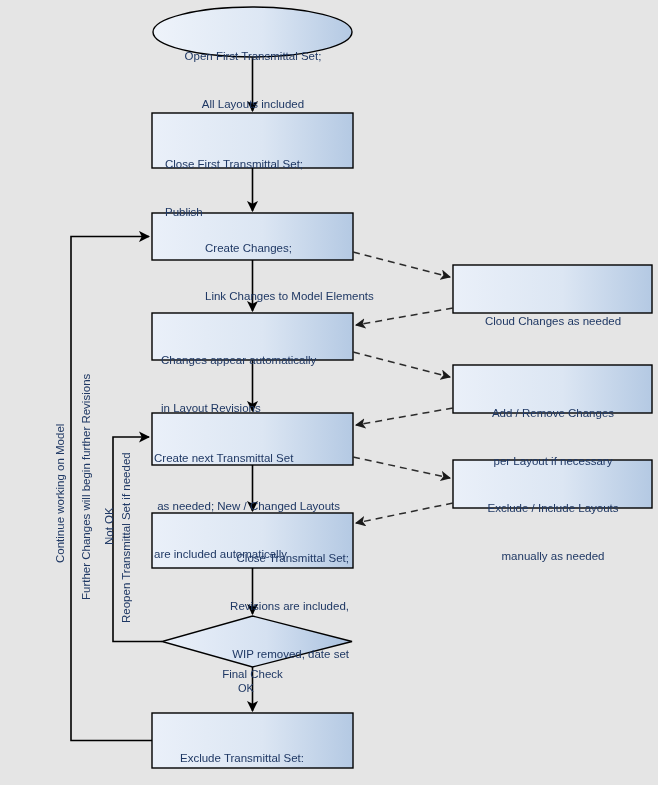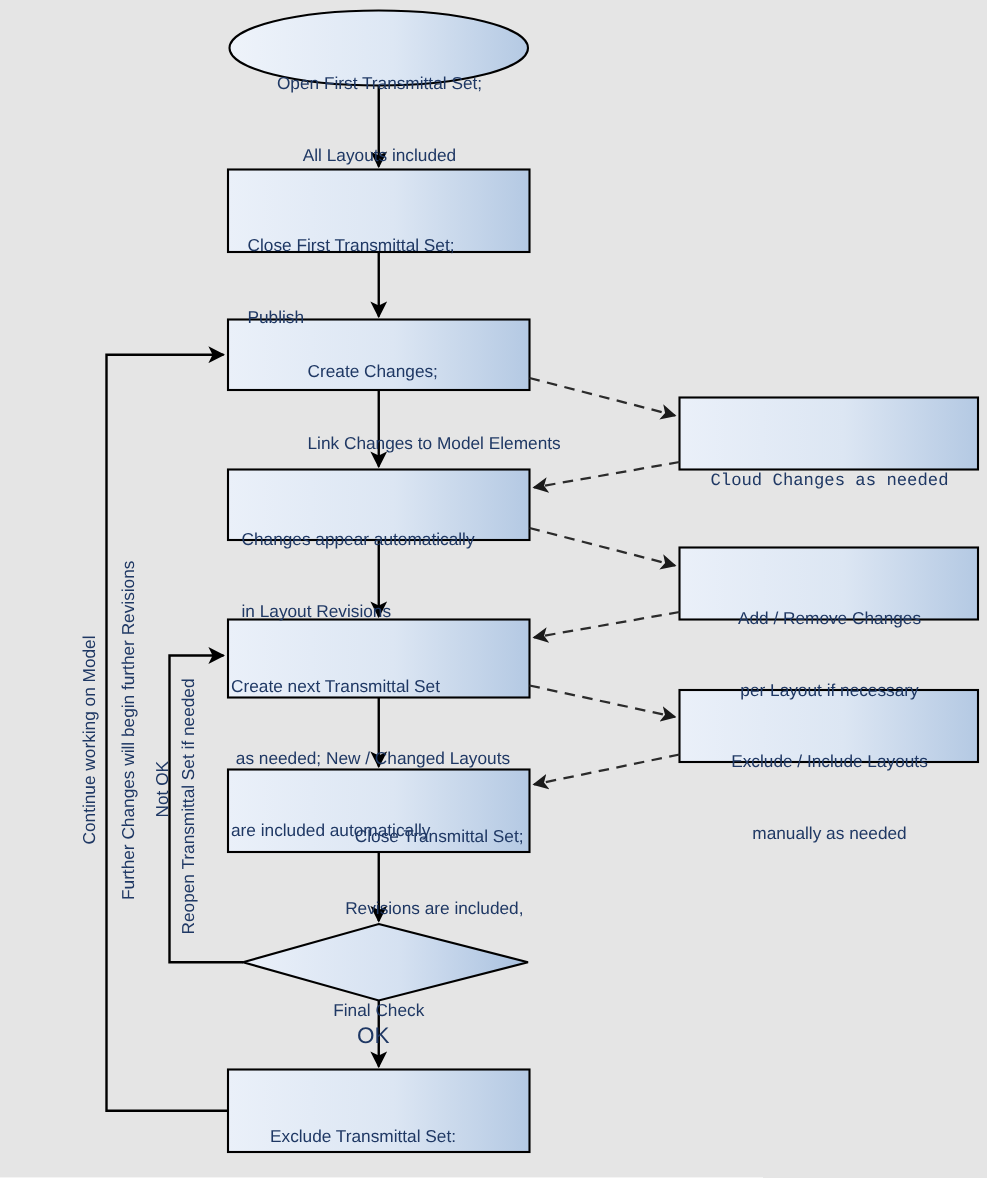--- a/index.html
+++ b/index.html
@@ -34,21 +34,21 @@
     pointer-events: none;
   }
   .node-label.center {
     text-align: center;
   }
   .node-label.left {
     text-align: left;
   }
   .edge-label {
     position: absolute;
-    font-size: 15px;
+    font-size: 11px;
     color: #1f3864;
     white-space: pre;
   }
   .vlabel {
     position: absolute;
     font-size: 11.5px;
     color: #1f3864;
     white-space: nowrap;
     transform-origin: 0 0;
     transform: rotate(-90deg);
@@ -150,33 +150,34 @@
 
   <div class="node-label left" style="left:154px; top:418px; width:199px;">
     <div>Create next Transmittal Set</div>
     <div> as needed; New / Changed Layouts</div>
     <div>are included automatically</div>
   </div>
 
   <div class="node-label center" style="left:156px; top:518px; width:193px;text-align:right;">
     <div>Close Transmittal Set;</div>
     <div>Revisions are included,</div>
+    <div>WIP removed, date set</div>
   </div>
 
   <div class="node-label center" style="left:180px; top:634px; width:145px;">
     <div>Final Check</div>
   </div>
 
   <div class="node-label left" style="left:180px; top:718px; width:170px;">
     <div>Exclude Transmittal Set:</div>
     
     
   </div>
 
-  <div class="node-label center" style="left:463px; top:281px; width:180px;font-family:Liberation Mono, monospace;">
+  <div class="node-label center" style="left:463px; top:281px; width:180px;">
     <div>Cloud Changes as needed</div>
   </div>
 
   <div class="node-label center" style="left:463px; top:468px; width:180px;">
     <div>Exclude / Include Layouts</div>
     <div>manually as needed</div>
   </div>
 
   <div class="node-label center" style="left:463px; top:373px; width:180px;">
     <div>Add / Remove Changes</div>

